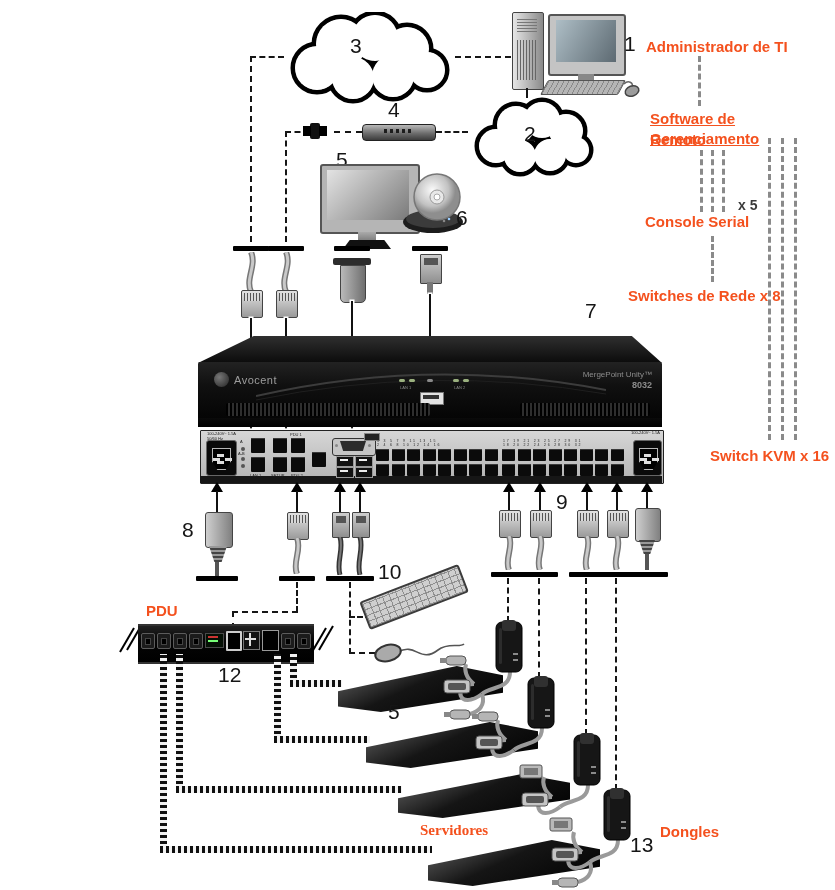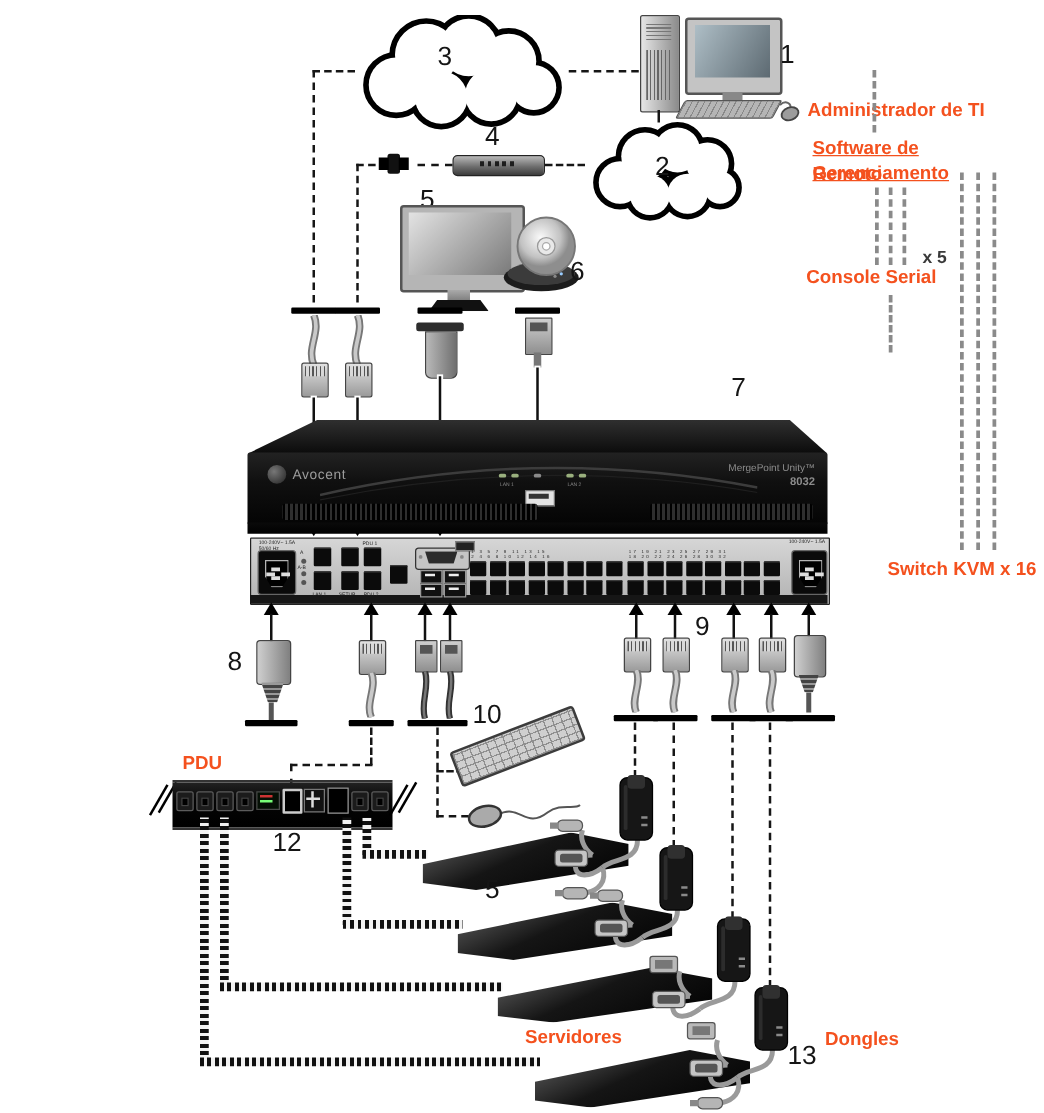--- a/index.html
+++ b/index.html
@@ -99,30 +99,31 @@
   <div class="abs" style="left:548px;top:14px;width:74px;height:58px;background:#c4c4c4;border:2px solid #555;border-radius:3px;"></div>
   <div class="abs" style="left:556px;top:20px;width:60px;height:42px;background:linear-gradient(120deg,#aebec6,#5d6a72);"></div>
   <div class="abs" style="left:578px;top:74px;width:16px;height:7px;background:#888;"></div>
   <div class="abs" style="left:544px;top:80px;width:76px;height:13px;background:#b5b5b5;border:1px solid #555;border-radius:2px;transform:skewX(-28deg);background-image:repeating-linear-gradient(90deg,#888 0 1px,transparent 1px 5px);"></div>
   <svg class="abs" style="left:618px;top:78px;" width="26" height="20" viewBox="0 0 26 20">
     <path d="M6,6 C10,2 16,4 14,10" fill="none" stroke="#666" stroke-width="1.5"></path>
     <ellipse cx="14" cy="13" rx="7" ry="5" fill="#9c9c9c" stroke="#444" stroke-width="1.5" transform="rotate(-20 14 13)"></ellipse>
   </svg>
   <div class="abs num" style="left:624px;top:32px;">1</div>
 
-  <div class="abs cap" style="left:646px;top:37px;width:180px;margin-top:42px;">Administrador de TI</div>
+  <div class="abs cap" style="left:646px;top:37px;width:180px;">Administrador de TI</div>
   <div class="abs cap" style="left:650px;top:109px;width:186px;text-decoration:underline;">Software de Gerenciamento</div>
   <div class="abs cap" style="left:650px;top:130px;width:120px;">Remoto</div>
   <div class="abs gd" style="left:698px;top:56px;height:50px;"></div>
   <div class="abs gd" style="left:700px;top:150px;height:62px;"></div>
   <div class="abs gd" style="left:711px;top:150px;height:62px;"></div>
   <div class="abs gd" style="left:722px;top:150px;height:62px;"></div>
   <div class="abs x8" style="left:738px;top:197px;">x 5</div>
   <div class="abs cap" style="left:645px;top:212px;">Console Serial</div>
   <div class="abs gd" style="left:711px;top:236px;height:46px;"></div>
+  <div class="abs cap" style="left:628px;top:286px;">Switches de Rede x 8</div>
   <div class="abs gd" style="left:768px;top:138px;height:302px;"></div>
   <div class="abs gd" style="left:781px;top:138px;height:302px;"></div>
   <div class="abs gd" style="left:794px;top:138px;height:302px;"></div>
   <div class="abs cap" style="left:710px;top:446px;">Switch KVM x 16</div>
 
   <div class="abs hd" style="left:250px;top:56px;width:34px;"></div>
   <div class="abs vd" style="left:250px;top:56px;height:186px;"></div>
   <div class="abs hd" style="left:455px;top:56px;width:56px;"></div>
   <div class="abs vd" style="left:526px;top:88px;height:10px;"></div>
   <div class="abs hd" style="left:436px;top:131px;width:32px;"></div>
@@ -408,21 +409,21 @@
   <div class="abs stripe-h" style="left:274px;top:736px;width:96px;"></div>
   <div class="abs stripe-v" style="left:176px;top:654px;height:136px;"></div>
   <div class="abs stripe-h" style="left:176px;top:786px;width:226px;"></div>
   <div class="abs stripe-v" style="left:160px;top:654px;height:196px;"></div>
   <div class="abs stripe-h" style="left:160px;top:846px;width:272px;"></div>
 
   <div class="abs server" style="left:338px;top:666px;width:165px;height:46px;"></div>
   <div class="abs num" style="left:388px;top:700px;">5</div>
   <div class="abs server" style="left:366px;top:722px;width:172px;height:46px;"></div>
   <div class="abs server" style="left:398px;top:774px;width:172px;height:44px;"></div>
-  <div class="abs cap" style="left:420px;top:820px;">Servidores</div>
+  <div class="abs cap" style="left:420px;top:820px;font-family:Liberation Serif, serif;">Servidores</div>
   <div class="abs server" style="left:428px;top:840px;width:172px;height:46px;"></div>
 
   <svg class="abs" style="left:440px;top:620px;" width="100" height="104" viewBox="0 0 100 104">
     <path d="M70,52 C70,70 50,66 42,74" fill="none" stroke="#9a9a9a" stroke-width="4"></path>
     <path d="M42,74 C18,92 12,64 34,64" fill="none" stroke="#9a9a9a" stroke-width="4"></path>
     <path d="M34,64 C26,58 24,50 26,44" fill="none" stroke="#9a9a9a" stroke-width="4"></path>
     <path d="M42,74 C46,86 38,92 30,94" fill="none" stroke="#9a9a9a" stroke-width="4"></path>
     <rect x="6" y="36" width="20" height="9" rx="4" fill="#b5b5b5" stroke="#555"></rect>
       <rect x="0" y="38" width="7" height="5" fill="#888"></rect>
     <rect x="4" y="60" width="26" height="13" rx="3" fill="#c5c5c5" stroke="#555"></rect>

